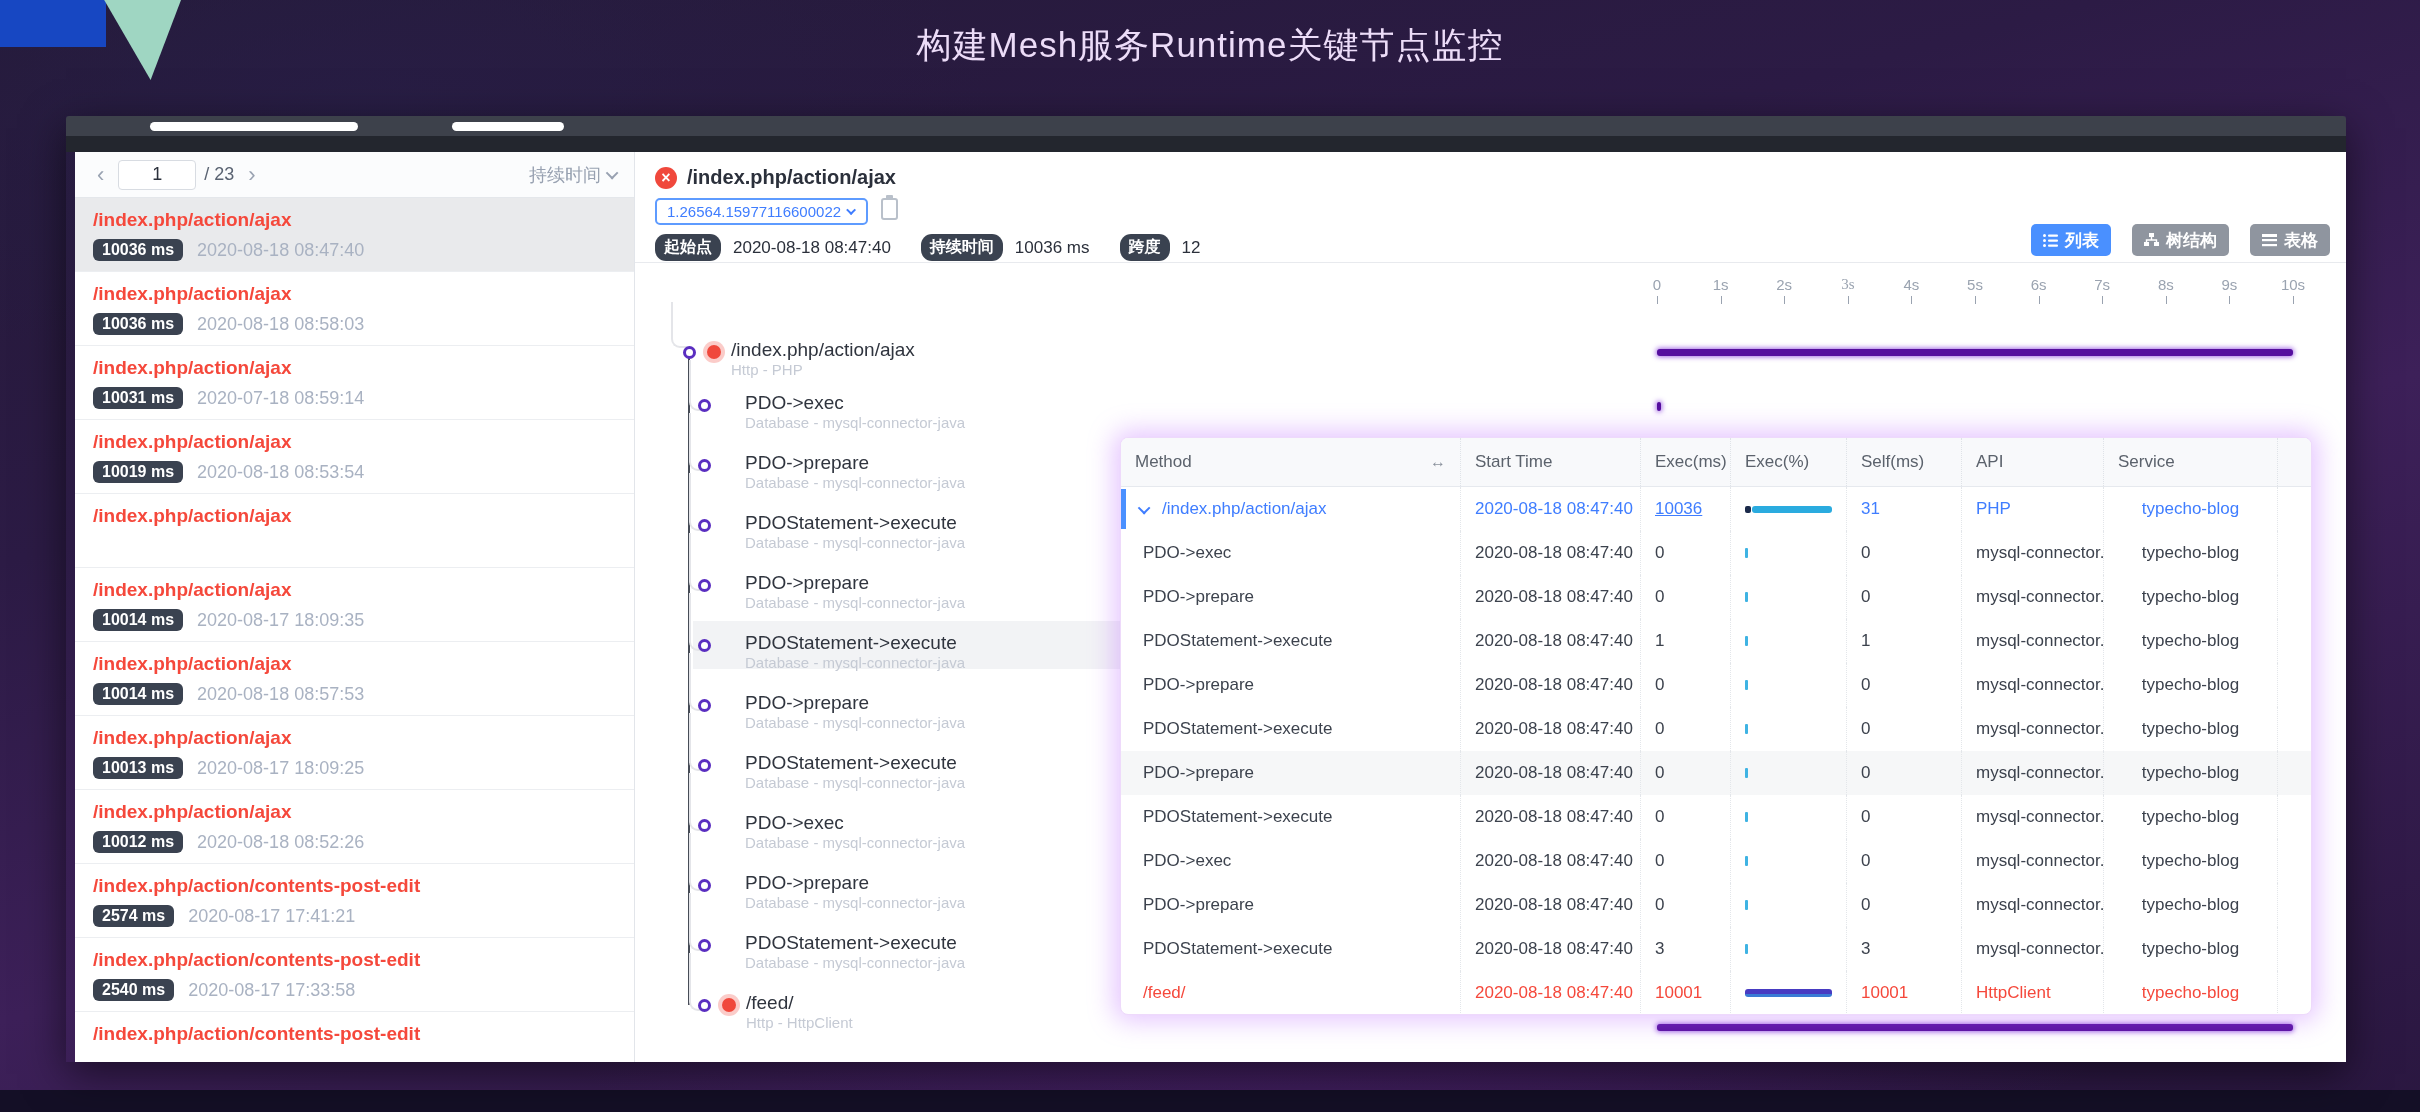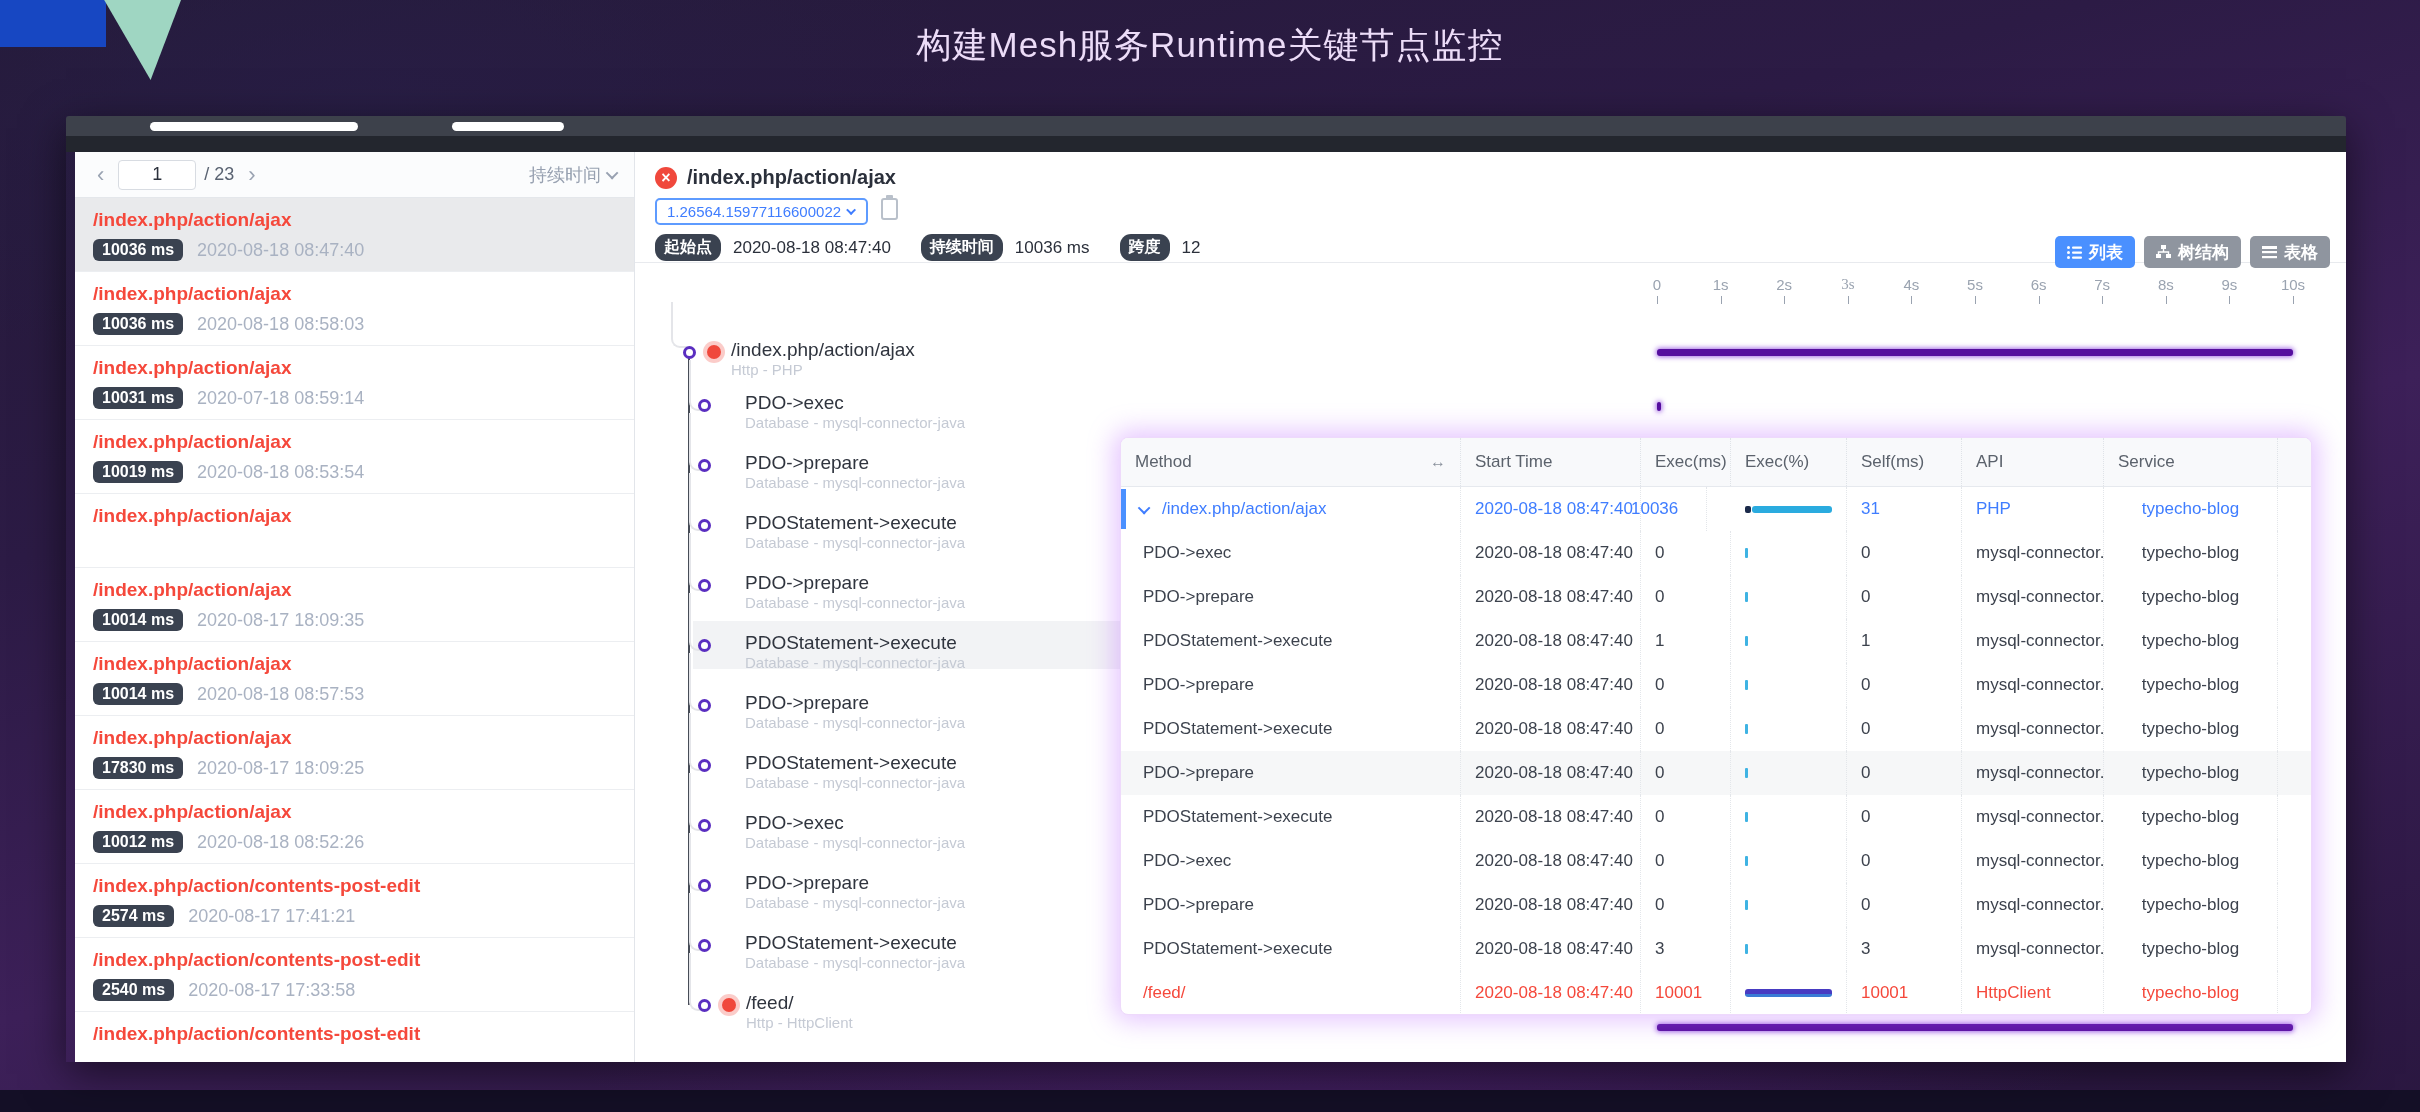--- a/index.html
+++ b/index.html
@@ -62,21 +62,21 @@
                   display:flex; align-items:center; gap:8px; font-size:15px; color:#3f7dff; }
   .trace-select .chev { width:7px; height:7px; }
   .clip-icon { position:absolute; left:246px; top:46px; width:17px; height:22px;
                border:2px solid #b9c0ca; border-radius:3px; }
   .clip-icon::before { content:""; position:absolute; left:3px; top:-5px; width:7px; height:4px;
                        background:#b9c0ca; border-radius:1px; }
   .meta-row { position:absolute; left:20px; top:82px; display:flex; align-items:center; gap:12px; }
   .meta-badge { background:#3a4250; color:#fff; font-size:16px; font-weight:700;
                 padding:3px 9px; border-radius:11px; }
   .meta-value { font-size:17px; color:#2b303b; margin-right:18px; }
-  .view-btns { position:absolute; right:16px; top:84px; display:flex; gap:9px; }
+  .view-btns { position:absolute; right:16px; top:72px; display:flex; gap:21px; }
   .vbtn { height:32px; padding:0 12px; border-radius:5px; border:none; display:flex;
           align-items:center; gap:7px; font-size:17px; font-weight:700; color:#fff;
           background:#8f959f; cursor:pointer; font-family:inherit; }
   .vbtn.active { background:#4a90ff; }
 
   
   .ruler-label { position:absolute; width:44px; margin-left:-22px; text-align:center;
                  top:124px; font-size:15px; color:#9aa3b0; }
   .ruler-tick  { position:absolute; top:144px; width:1px; height:8px; background:#9aa3b0; }
 
@@ -188,21 +188,21 @@
           <div class="sb-item">
             <div class="sb-path">/index.php/action/ajax</div>
             <div class="sb-meta">
               <span class="sb-badge">10014 ms</span>
               <span class="sb-time">2020-08-18 08:57:53</span>
             </div>
           </div>
           <div class="sb-item">
             <div class="sb-path">/index.php/action/ajax</div>
             <div class="sb-meta">
-              <span class="sb-badge">17830 ms</span>
+              <span class="sb-badge">10013 ms</span>
               <span class="sb-time">2020-08-17 18:09:25</span>
             </div>
           </div>
           <div class="sb-item">
             <div class="sb-path">/index.php/action/ajax</div>
             <div class="sb-meta">
               <span class="sb-badge">10012 ms</span>
               <span class="sb-time">2020-08-18 08:52:26</span>
             </div>
           </div>
@@ -410,21 +410,21 @@
         </div>
       <div id="st-body">
           <div class="st-row selected">
             <div class="st-cell" style="left: 0px; width: 340px; padding-left: 20px;">
               <span class="chev row-chev" style="border-color: rgb(63, 125, 255);"></span>
               <span>/index.php/action/ajax</span>
             </div>
             <div class="st-cell" style="left: 340px; width: 180px;">
               <span>2020-08-18 08:47:40</span>
             </div>
-            <div class="st-cell" style="left: 496px; width: 90px;">
+            <div class="st-cell" style="left: 520px; width: 90px; text-decoration: underline;">
               <span>10036</span>
             </div>
             <div class="st-cell" style="left: 610px; width: 116px; padding-left: 21px;">
               <div class="bar-cyan-full"></div>
             </div>
             <div class="st-cell" style="left: 726px; width: 115px;">
               <span>31</span>
             </div>
             <div class="st-cell" style="left: 841px; width: 142px;">
               <span>PHP</span>

